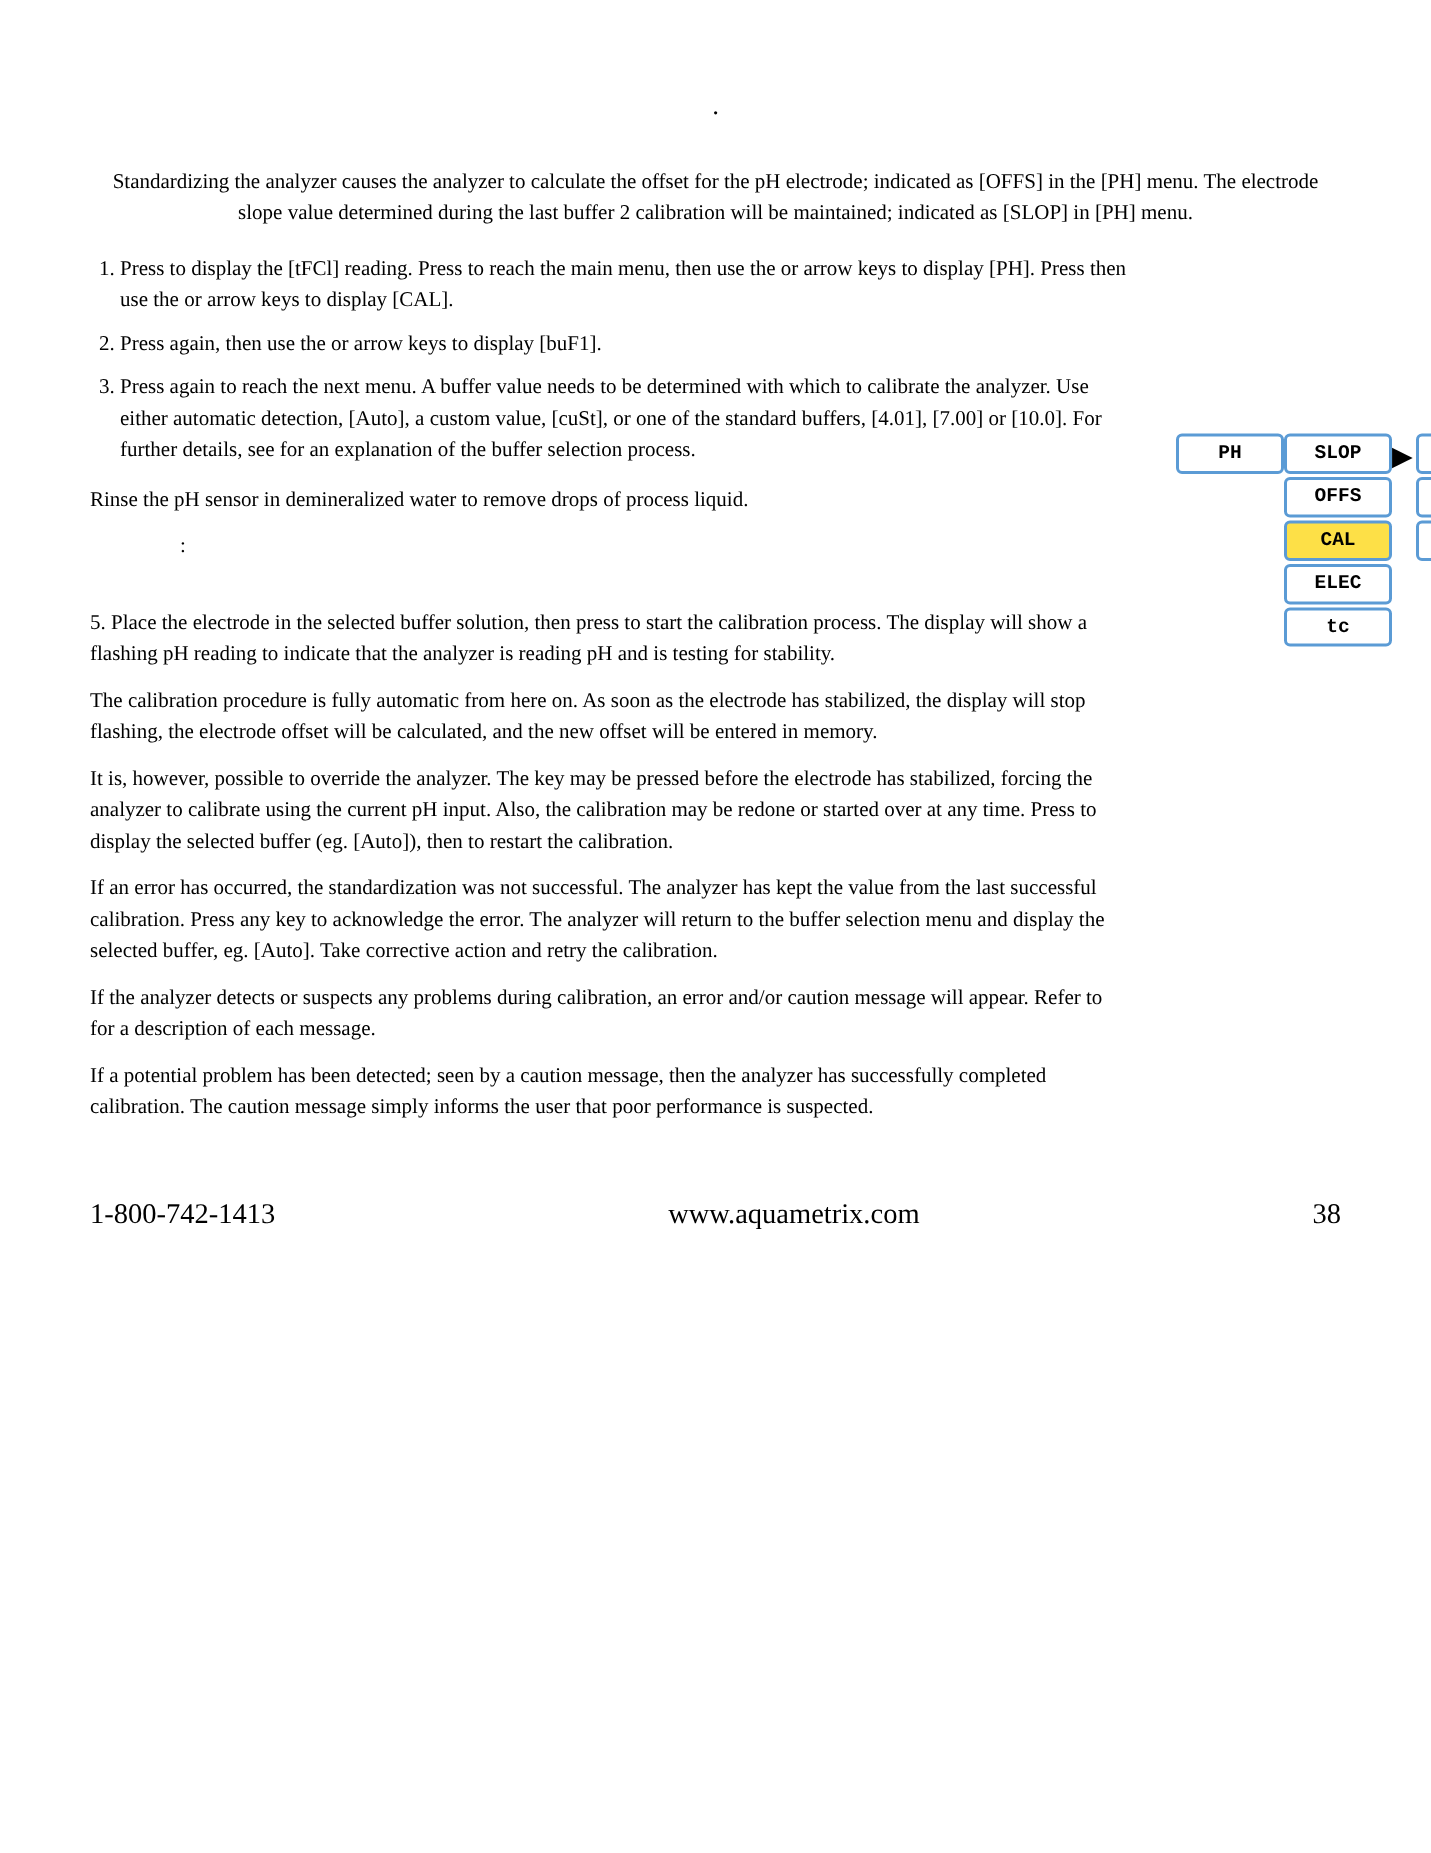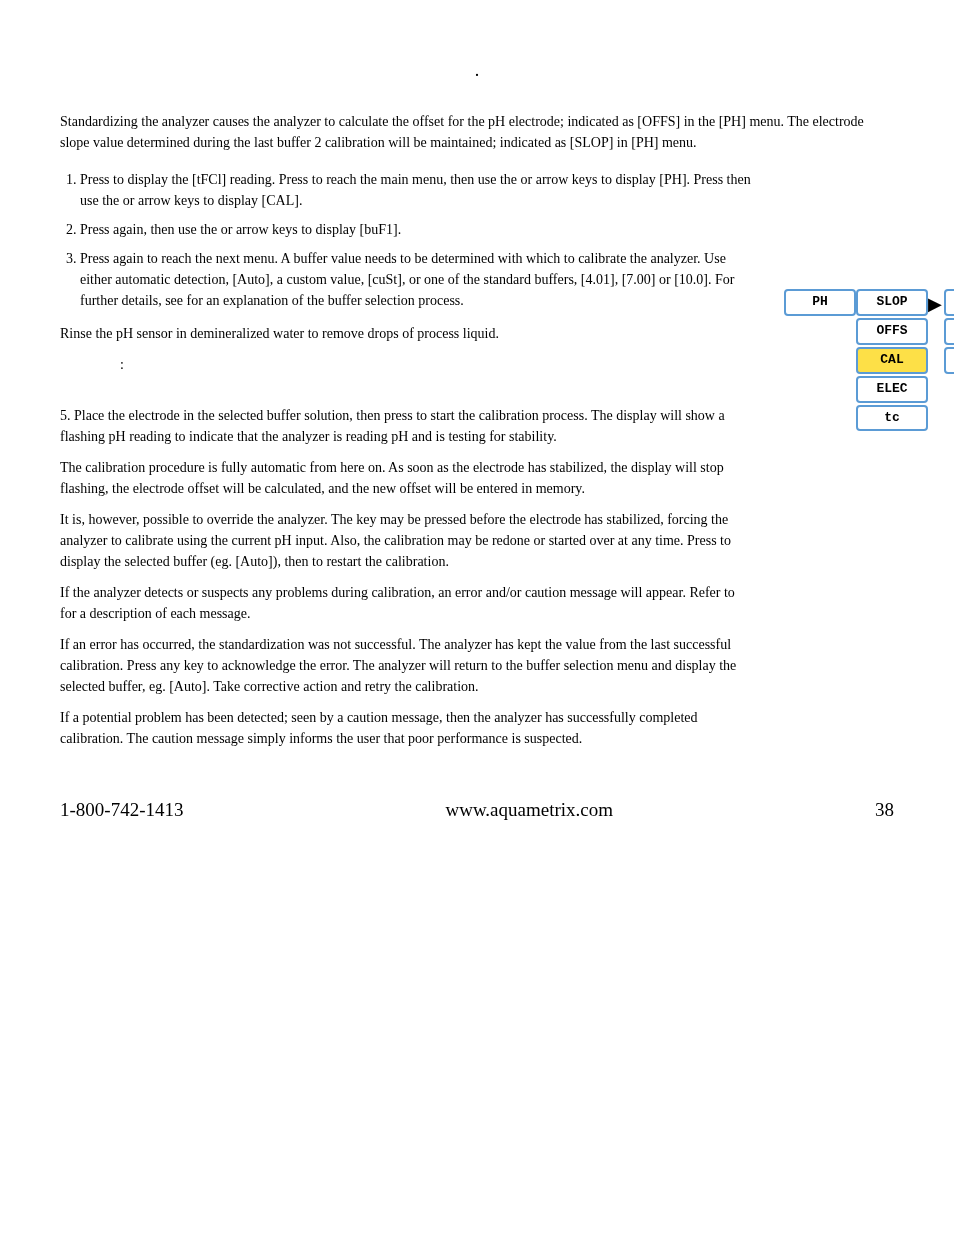--- a/index.html
+++ b/index.html
@@ -16,20 +16,21 @@
 
     .page-dot {
       text-align: center;
       font-size: 18px;
       margin-bottom: 30px;
     }
 
     .intro-text {
       margin-bottom: 16px;
       line-height: 1.5;
+      text-align: center;
     }
 
     .content-area {
       display: flex;
       gap: 32px;
     }
 
     .main-content {
       flex: 1;
       line-height: 1.5;
@@ -192,22 +193,22 @@
       <li>Press       again to reach the next menu.  A buffer value needs to be determined with which to calibrate the analyzer.  Use either automatic detection, [Auto], a custom value, [cuSt], or one of the standard buffers, [4.01], [7.00] or [10.0].  For further details, see              for an explanation of the buffer selection process.</li>
     </ol>
 
     <p>Rinse the pH sensor in demineralized water to remove drops of process liquid.</p>
     <p class="colon-line">:</p>
 
     <p><span>5.</span> <span>Place the electrode in the selected buffer solution, then press       to start the calibration process.  The display will show a flashing pH reading to indicate that the analyzer is reading pH and is testing for stability.</span></p>
 
     <p>The calibration procedure is fully automatic from here on.  As soon as the electrode has stabilized, the display will stop flashing, the electrode offset will be calculated, and the new offset will be entered in memory.</p>
     <p>It is, however, possible to override the analyzer.  The       key may be pressed before the electrode has stabilized, forcing the analyzer to calibrate using the current pH input.  Also, the calibration may be redone or started over at any time.  Press       to display the selected buffer (eg. [Auto]), then        to restart the calibration.</p>
+    <p>If an error has occurred, the standardization was not successful.  The analyzer has kept the value from the last successful calibration.  Press any key to acknowledge the error.  The analyzer will return to the buffer selection menu and display the selected buffer, eg. [Auto].  Take corrective action and retry the calibration.</p>
     <p>If the analyzer detects or suspects any problems during calibration, an error and/or caution message will appear.  Refer to              for a description of each message.</p>
-    <p>If an error has occurred, the standardization was not successful.  The analyzer has kept the value from the last successful calibration.  Press any key to acknowledge the error.  The analyzer will return to the buffer selection menu and display the selected buffer, eg. [Auto].  Take corrective action and retry the calibration.</p>
     <p>If a potential problem has been detected; seen by a caution message, then the analyzer has successfully completed calibration.  The caution message simply informs the user that poor performance is suspected.</p>
   </div>
 
   <div class="sidebar">
 
     <div class="sidebar-section">
       <div class="btns-col">
         <div class="menu-btn">PH</div>
       </div>
     </div>

